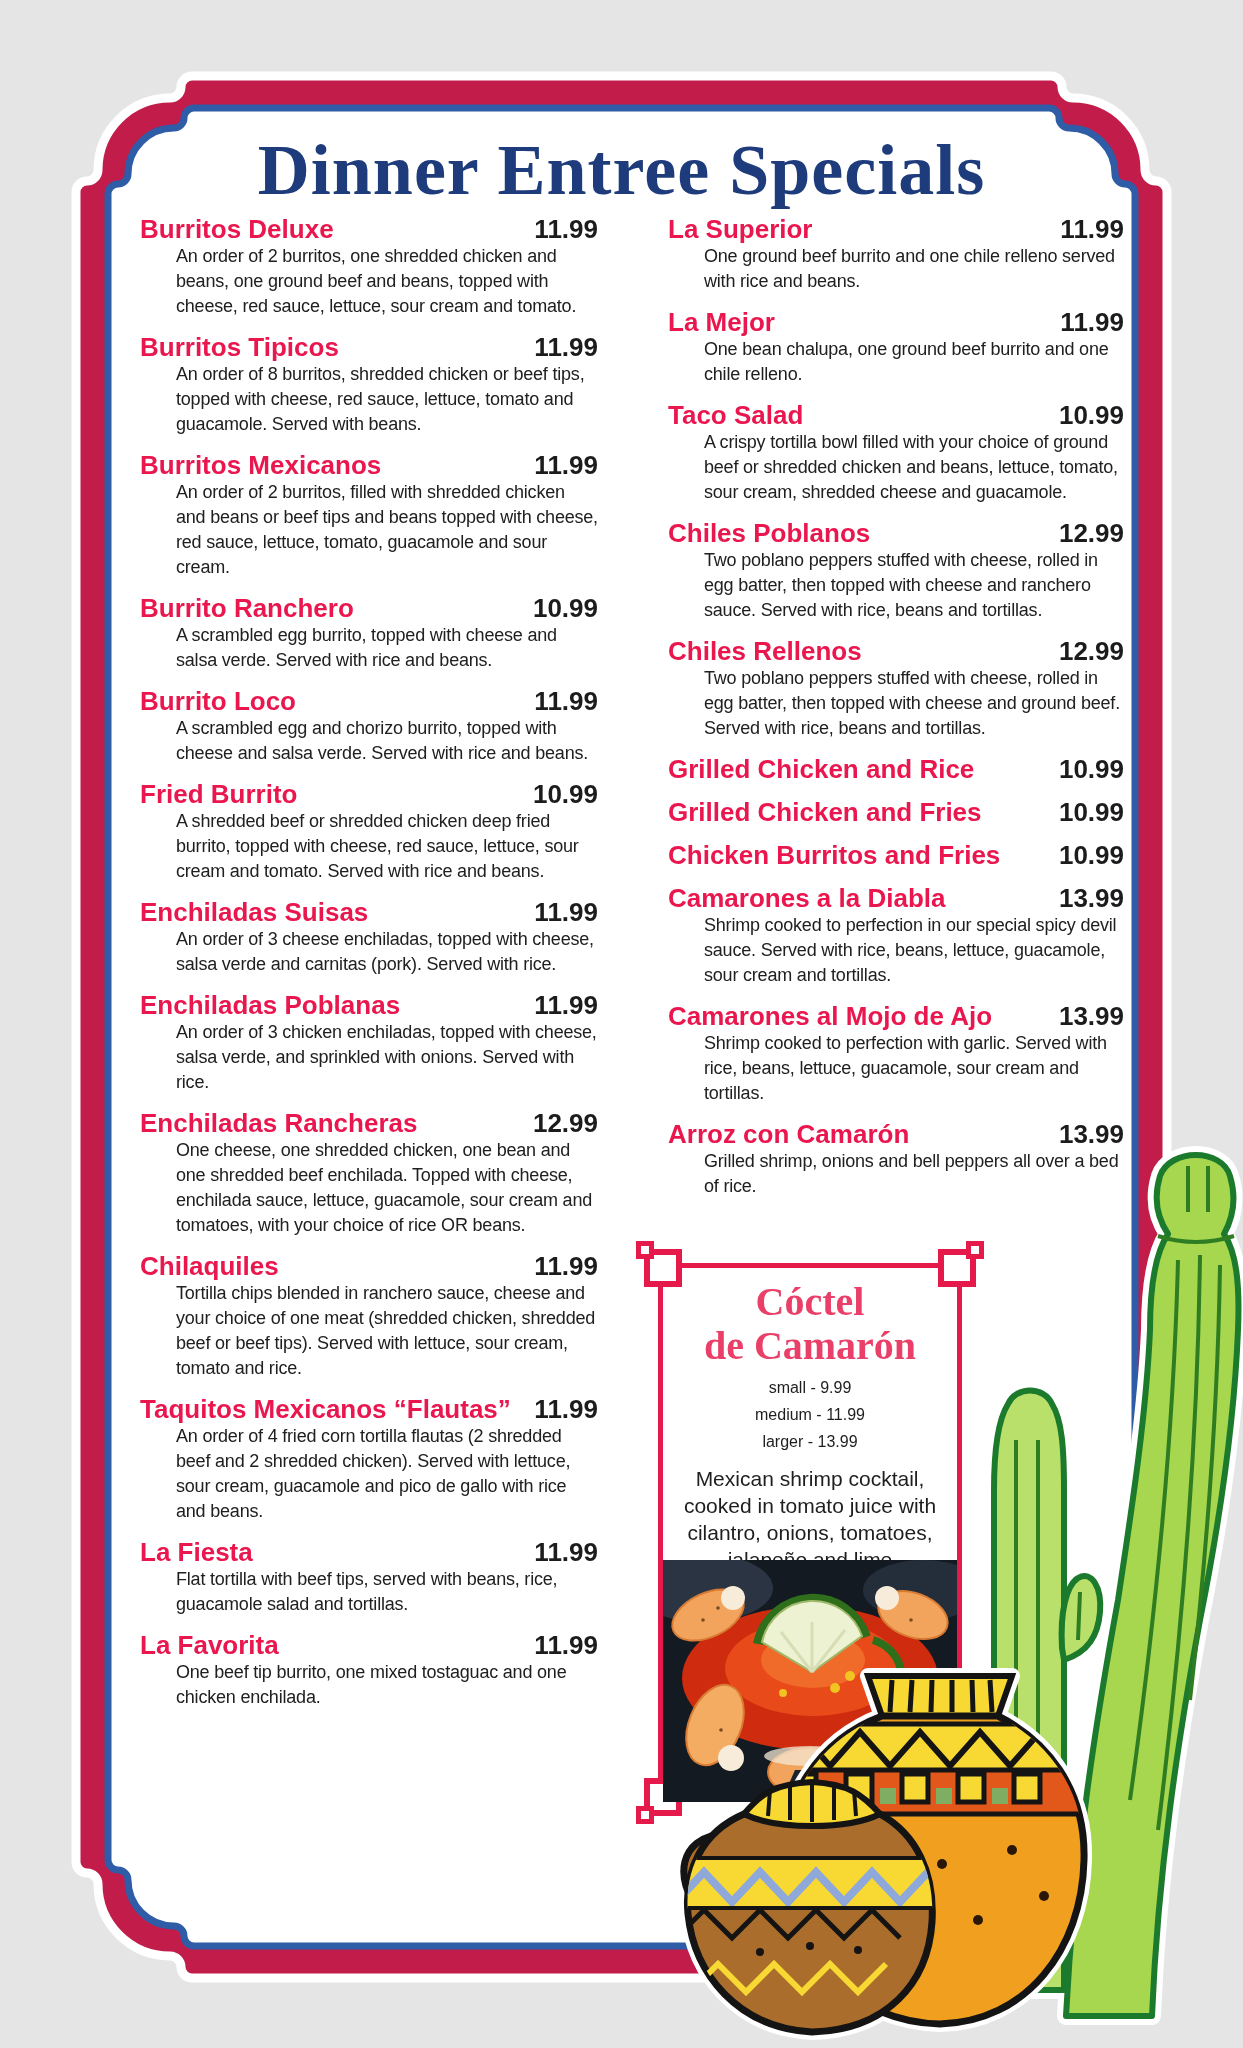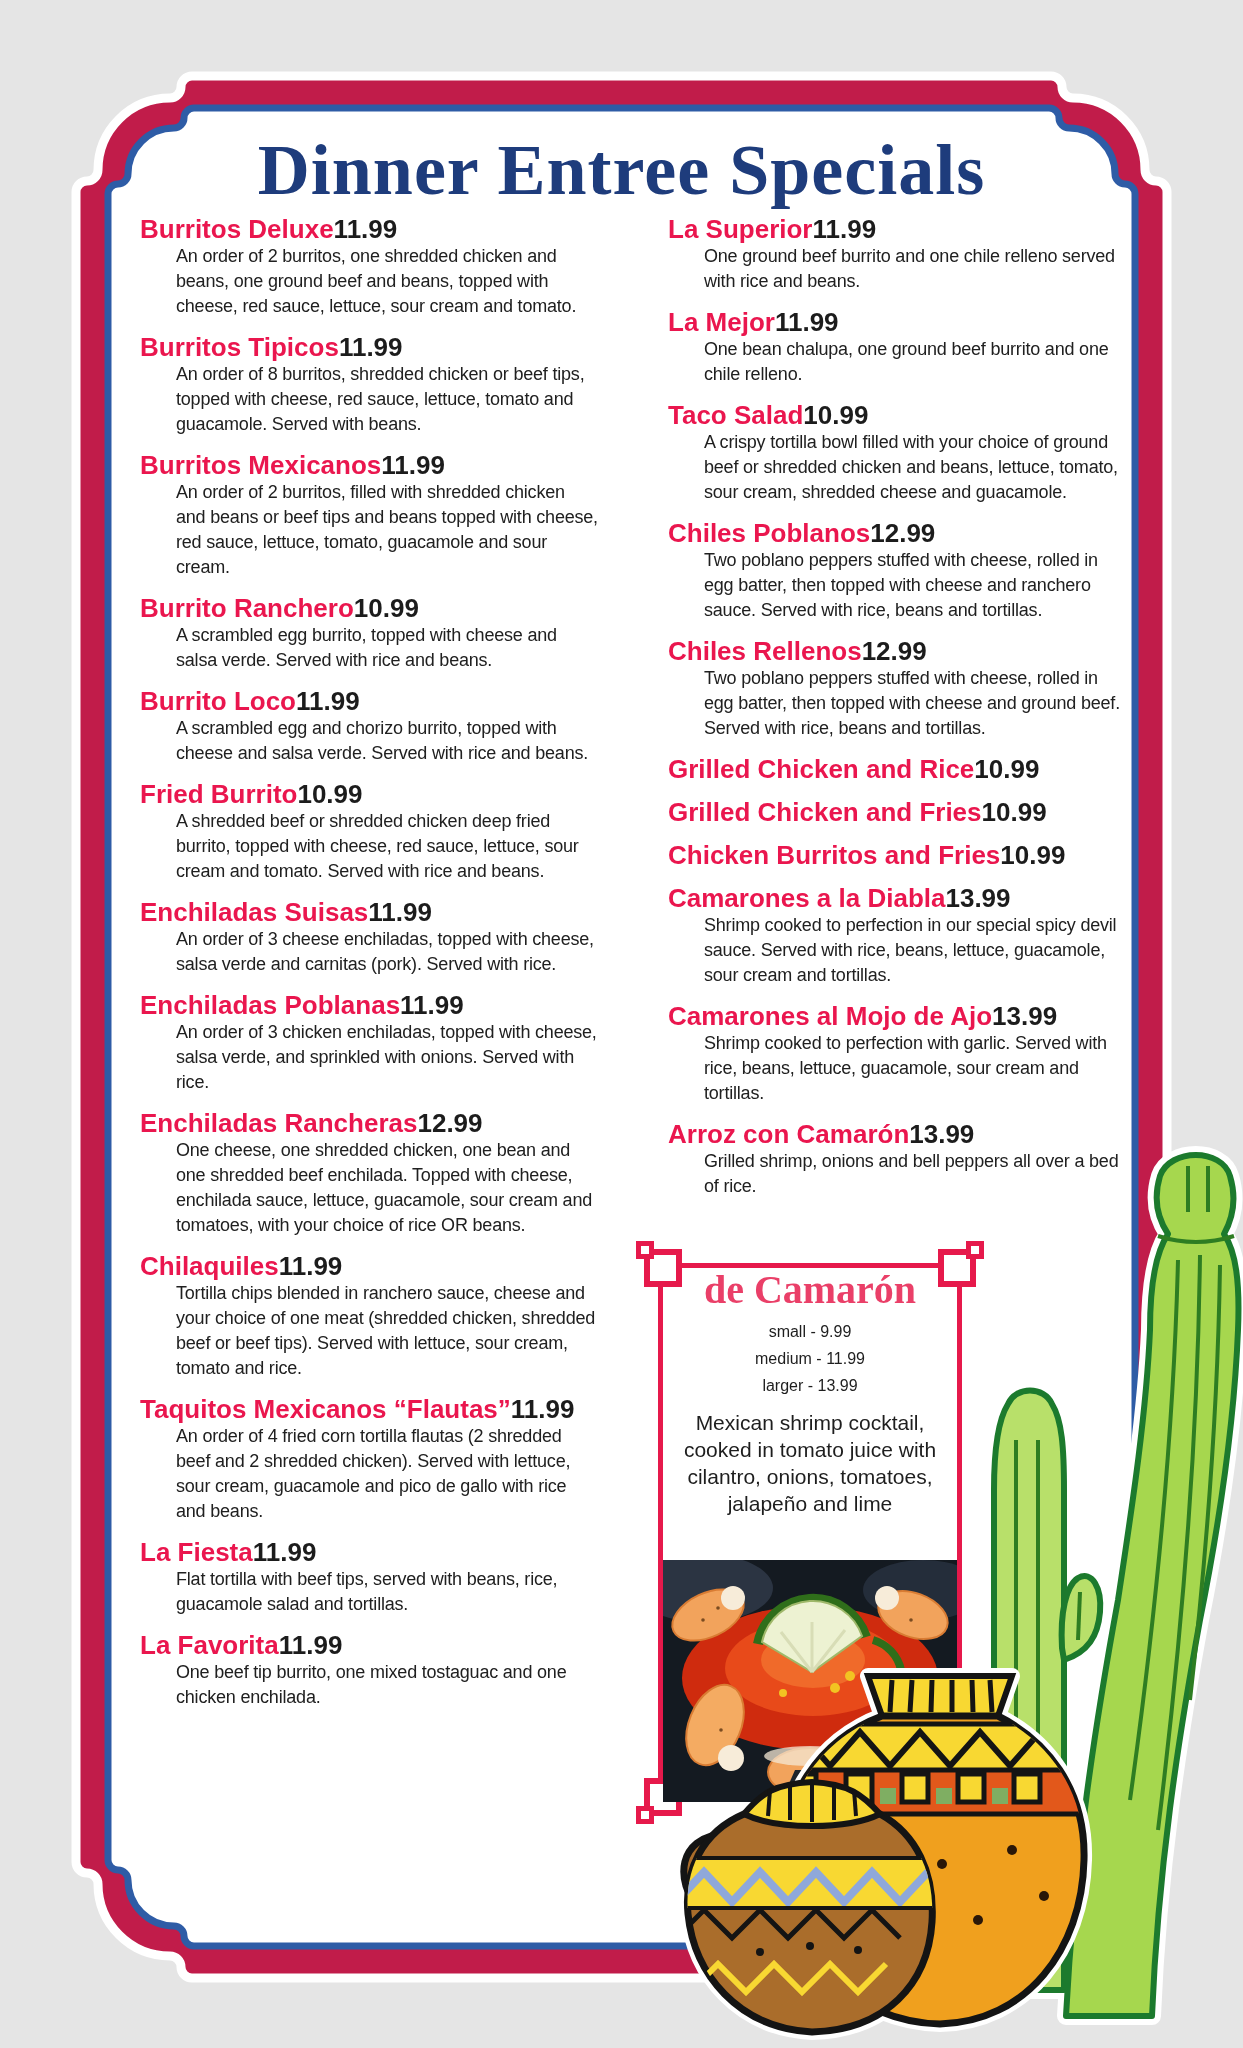--- a/index.html
+++ b/index.html
@@ -6,21 +6,21 @@
   body{width:1243px;height:2048px;font-family:"Liberation Sans",sans-serif;}
   #page{position:relative;width:1243px;height:2048px;background:#e5e5e5;overflow:hidden;}
   #frame-svg{position:absolute;left:0;top:0;z-index:1;}
   .page-title{position:absolute;left:110px;top:134px;width:1023px;z-index:2;
     text-align:center;font-family:"Liberation Serif",serif;font-weight:bold;
     font-size:72px;line-height:72px;color:#1e3c7c;letter-spacing:1px;}
   .col{position:absolute;top:214px;z-index:2;}
   .col-left{left:140px;width:458px;}
   .col-right{left:658px;width:456px;margin-left:10px;}
   .item{margin-bottom:13px;}
-  .item-head{display:flex;align-items:baseline;
+  .item-head{display:flex;justify-content:space-between;align-items:baseline;
     font-weight:bold;font-size:26px;line-height:30px;}
   .item-name{color:#ea164e;}
   .item-price{color:#1c1c1c;font-weight:bold;}
   .item-desc{padding-left:36px;font-size:18px;line-height:25px;color:#202020;letter-spacing:-0.2px;}
   .coctel{position:absolute;left:658px;top:1263px;width:304px;height:539px;z-index:2;
     background:#fff;border:5px solid #e6194b;box-sizing:border-box;text-align:center;}
   .coctel-title{font-family:"Liberation Serif",serif;font-weight:bold;font-size:40px;
     line-height:44px;color:#ea3f68;}
   .coctel-title.first{margin-top:12px;}
   .coctel-sizes{margin-top:6px;font-size:16px;line-height:27px;color:#1e1e1e;}
@@ -240,20 +240,21 @@
       </div>
       <div class="item-desc">Grilled shrimp, onions and bell peppers all over a bed of rice.</div>
     </div>
   </div>
 
   <div class="coctel">
     <span class="corner tl"></span>
     <span class="corner tr"></span>
     <span class="corner bl"></span>
     <span class="corner br"></span>
+    <div class="coctel-title first">Cóctel</div>
     <div class="coctel-title">de Camarón</div>
     <div class="coctel-sizes">
       <div>small - 9.99</div>
       <div>medium - 11.99</div>
       <div>larger - 13.99</div>
     </div>
     <div class="coctel-desc">Mexican shrimp cocktail, cooked in tomato juice with cilantro, onions, tomatoes, jalapeño and lime</div>
 
     <div class="photo">
       <svg width="294" height="242" viewBox="0 0 294 242">

